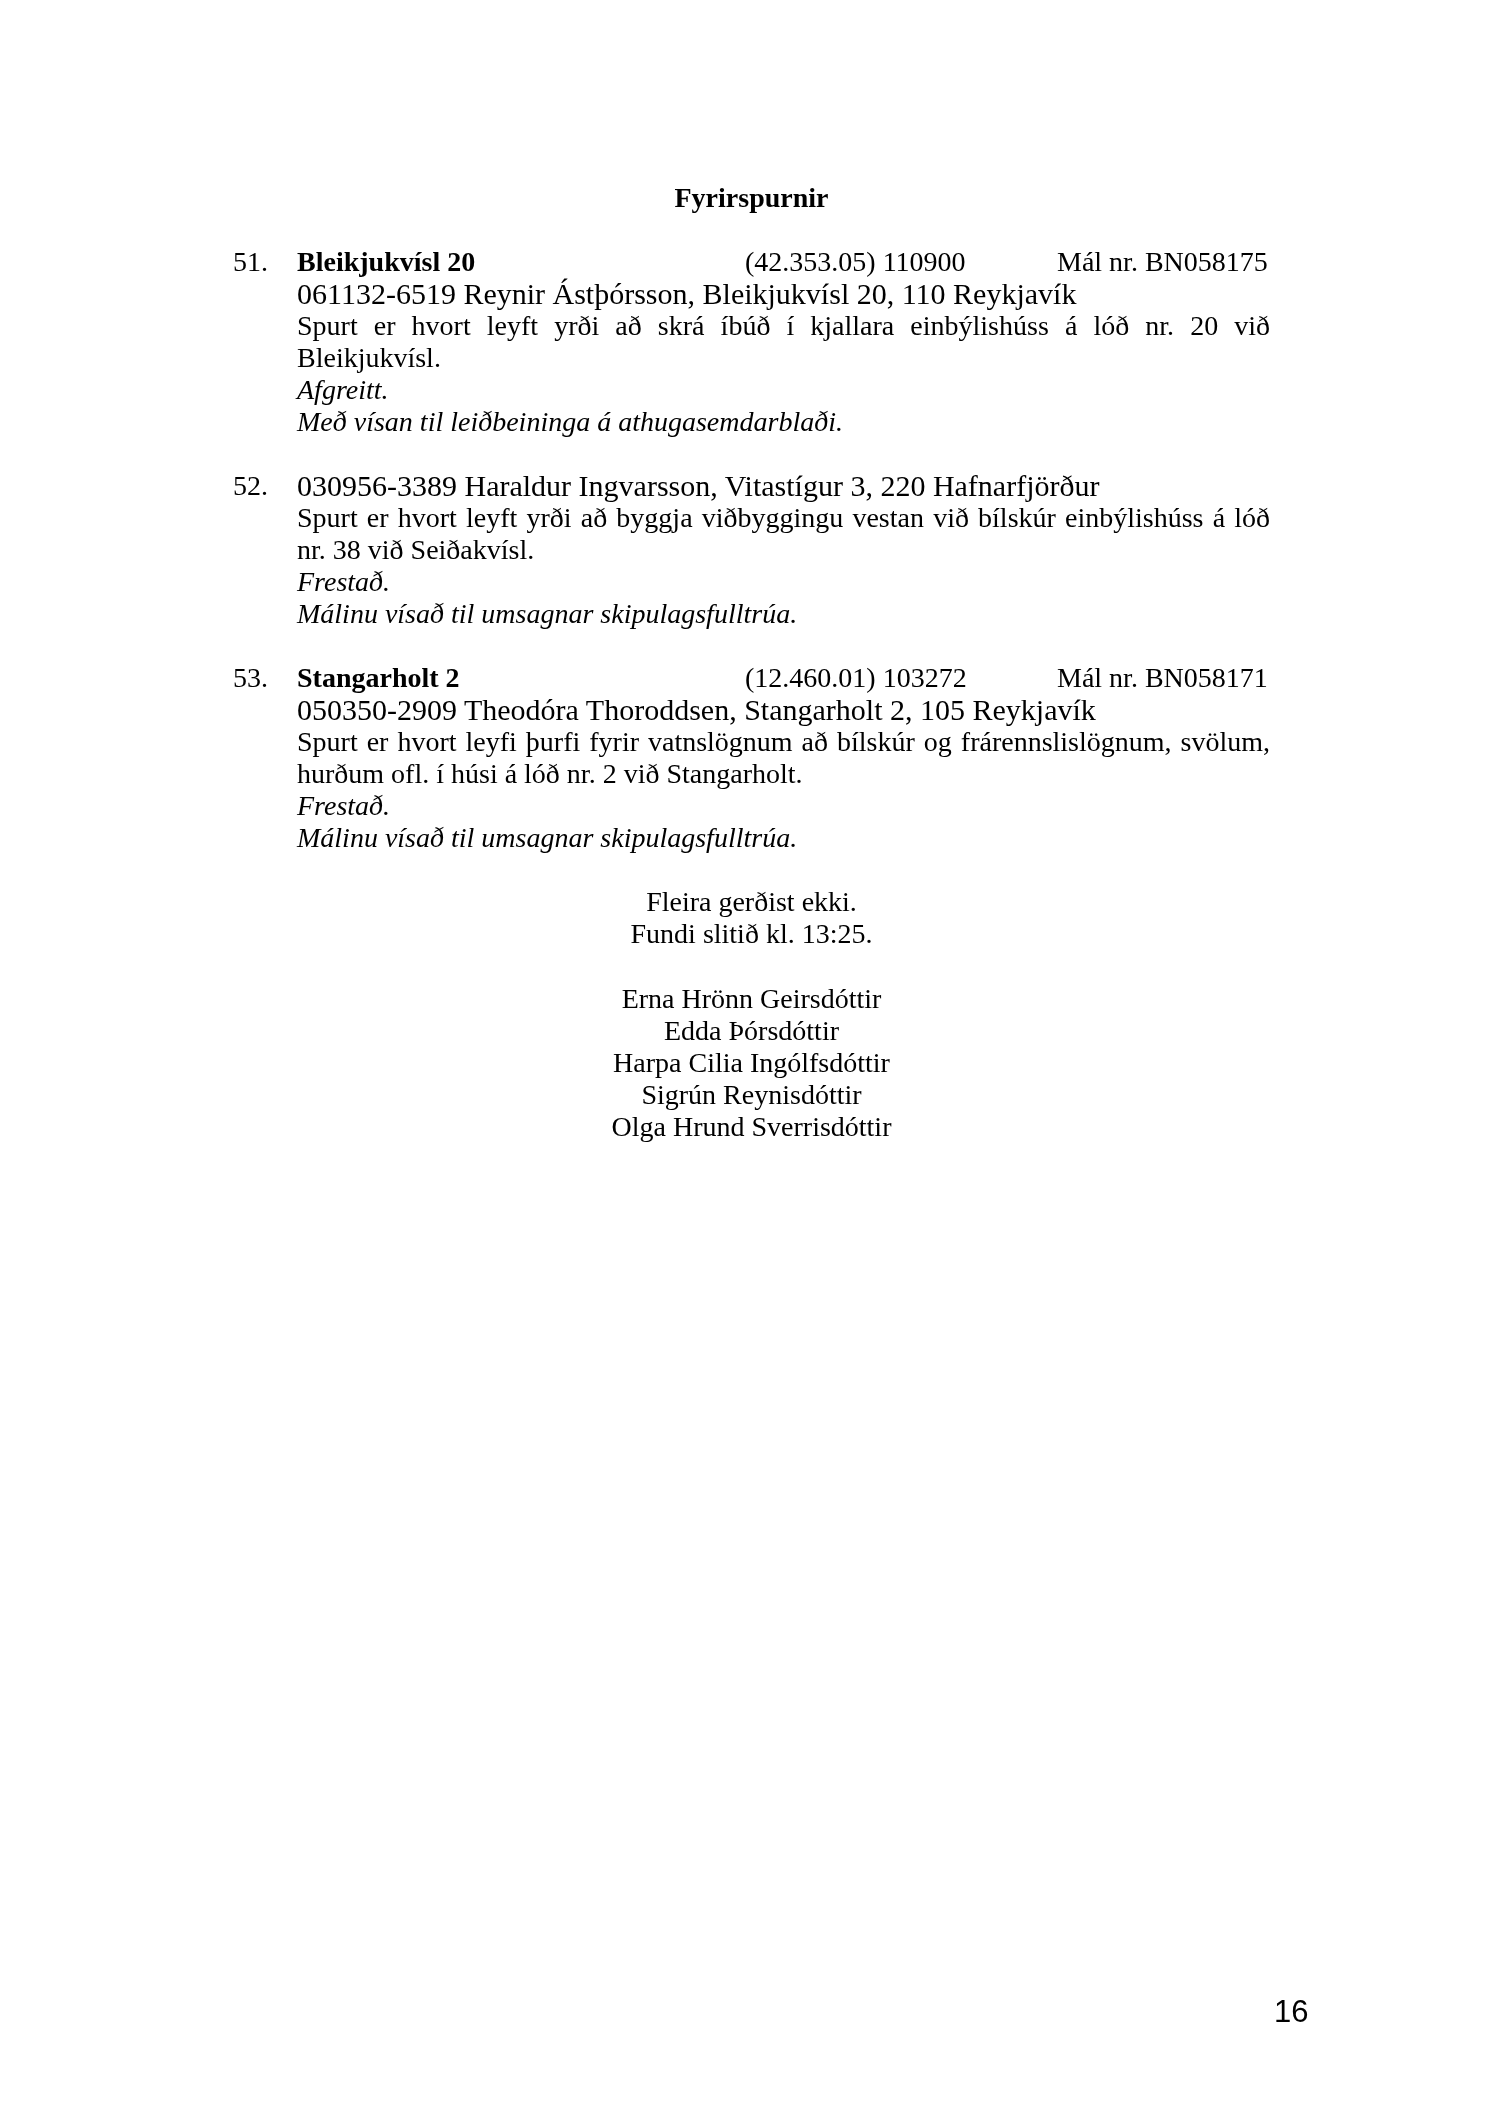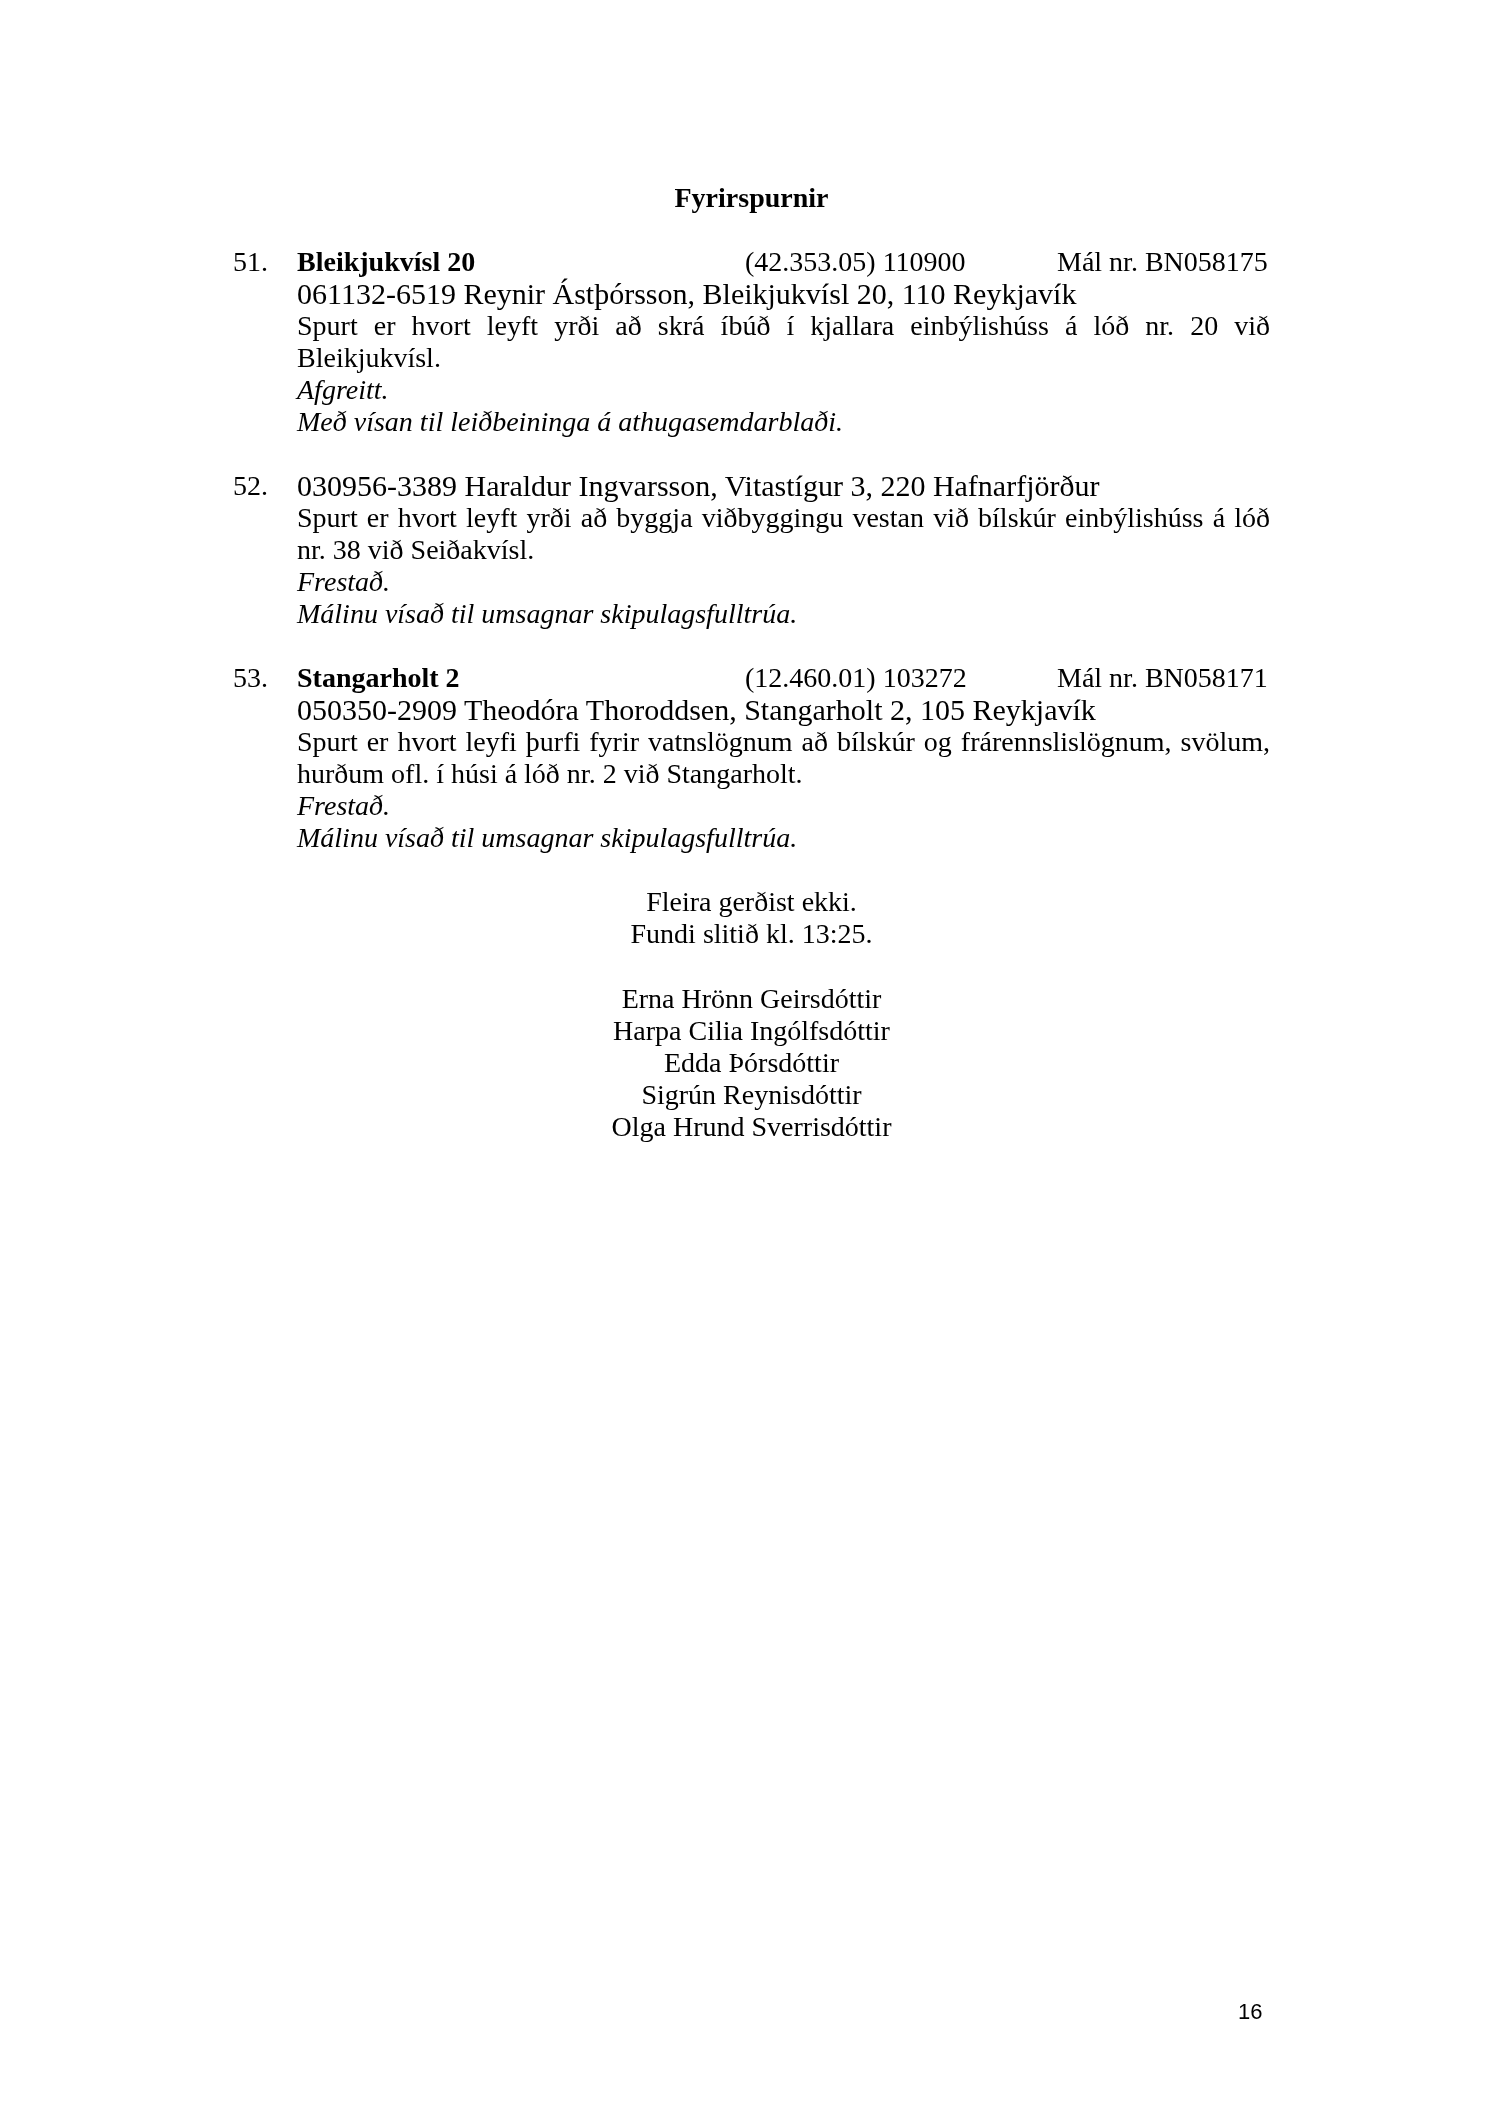--- a/index.html
+++ b/index.html
@@ -63,24 +63,24 @@
   .closing {
     text-align: center;
     margin-top: 3px;
   }
   .signatures {
     text-align: center;
     margin-top: 33px;
   }
   .page-number {
     position: absolute;
-    left: 1238px;
+    left: 1274px;
     top: 1996px;
     font-family: "Liberation Sans", "DejaVu Sans", sans-serif;
-    font-size: 22px;
+    font-size: 31px;
     line-height: 32px;
   }
 </style>
 </head>
 <body>
 
 <div class="page">
   <div class="content">
 
     <div class="doc-title">Fyrirspurnir</div>
@@ -125,22 +125,22 @@
       </div>
     </div>
 
     <div class="closing">
       <div>Fleira gerðist ekki.</div>
       <div>Fundi slitið kl. 13:25.</div>
     </div>
 
     <div class="signatures">
       <div>Erna Hrönn Geirsdóttir</div>
+      <div>Edda Þórsdóttir</div>
       <div>Harpa Cilia Ingólfsdóttir</div>
-      <div>Edda Þórsdóttir</div>
       <div>Sigrún Reynisdóttir</div>
       <div>Olga Hrund Sverrisdóttir</div>
     </div>
 
   </div>
 
   <div class="page-number">16</div>
 </div>
 
 </body></html>

